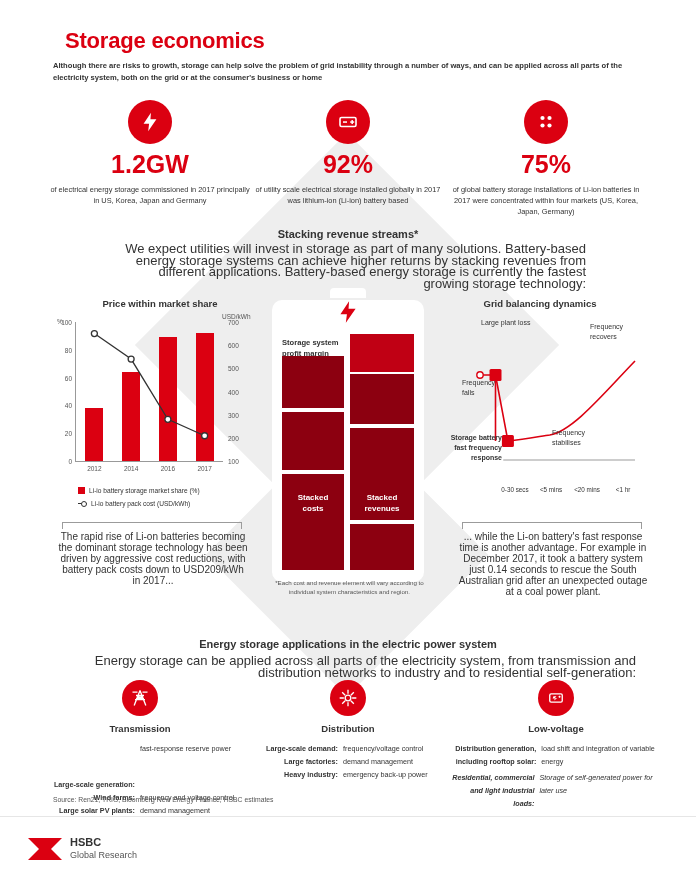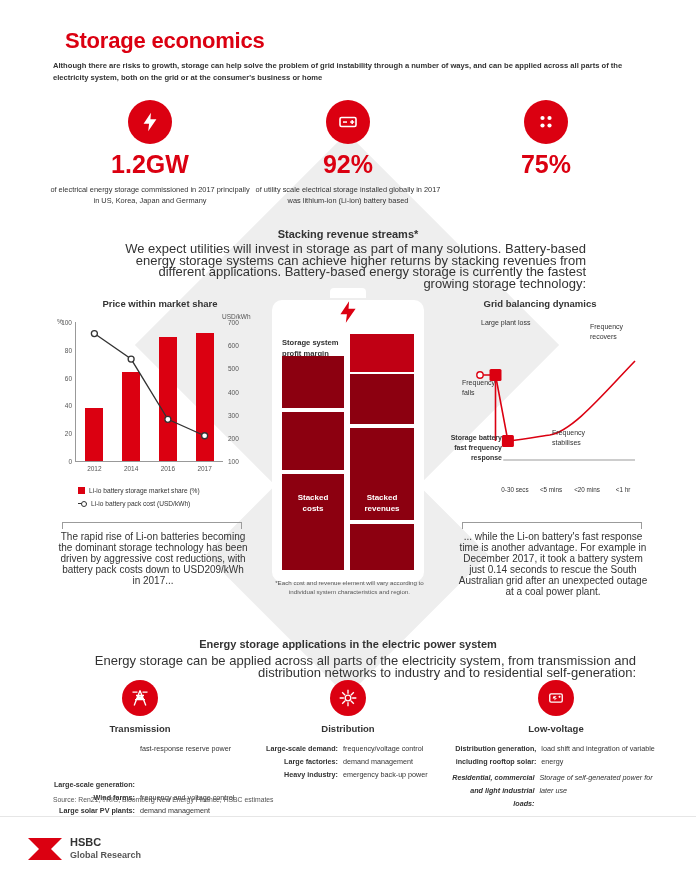--- a/index.html
+++ b/index.html
@@ -175,21 +175,21 @@
 
   .source {
     position:absolute; left:53px; top:796px; font-size:6.8px; color:#555;
   }
   .footer-line {
     position:absolute; left:0; top:816px; width:696px; height:1px; background:#e6e6e6;
   }
   .logo-wrap { position:absolute; left:28px; top:836px; display:flex; align-items:center; }
   .logo-mark { width:34px; height:22px; margin-right:8px; }
   .logo-text { font-size:11px; font-weight:bold; color:#333; line-height:12px; }
-  .logo-text .sub { font-size:9px; font-weight:bold; color:#555; }
+  .logo-text .sub { font-size:9px; font-weight:normal; color:#555; }
 </style>
 </head>
 <body>
 
 <div class="page">
   <div class="diamond"></div>
   <div class="diamond2"></div>
 
   <div class="content">
 
@@ -222,20 +222,21 @@
     <div class="stat" id="stat2">
       <div class="circle">
         <svg width="24" height="24" viewBox="0 0 24 24">
           <circle cx="8.5" cy="8" r="2.1" fill="#ffffff"></circle>
           <circle cx="15.5" cy="8" r="2.1" fill="#ffffff"></circle>
           <circle cx="8.5" cy="15.5" r="2.1" fill="#ffffff"></circle>
           <circle cx="15.5" cy="15.5" r="2.1" fill="#ffffff"></circle>
         </svg>
       </div>
       <div class="big">75%</div>
+      <div class="desc">of global battery storage installations of Li-ion batteries in 2017 were concentrated within four markets (US, Korea, Japan, Germany)</div>
     </div>
 
     <div class="sec-title" id="stack-title">Stacking revenue streams*</div>
     <div class="sec-sub" id="stack-sub">We expect utilities will invest in storage as part of many solutions. Battery-based energy storage systems can achieve higher returns by stacking revenues from different applications. Battery-based energy storage is currently the fastest growing storage technology:</div>
 
     <div class="panel-title" id="left-title">Price within market share</div>
     <div class="yaxis-label-l">%</div>
     <div class="yaxis-label-r">USD/kWh</div>
     <div class="chart-area" id="left-chart">
         <div class="ytick" style="top: 139px;">0</div>

